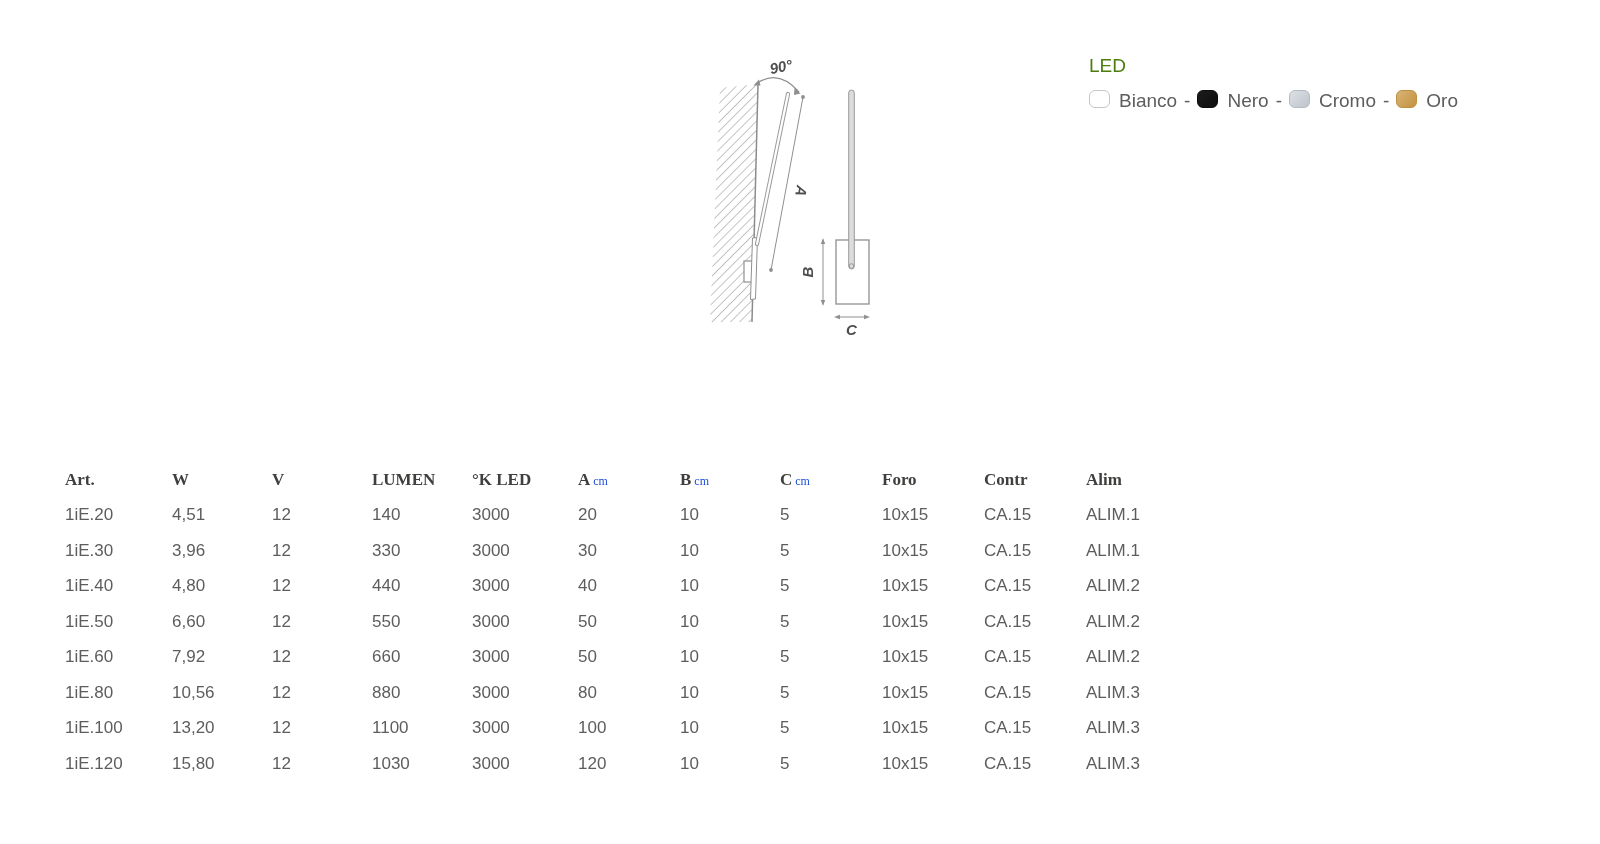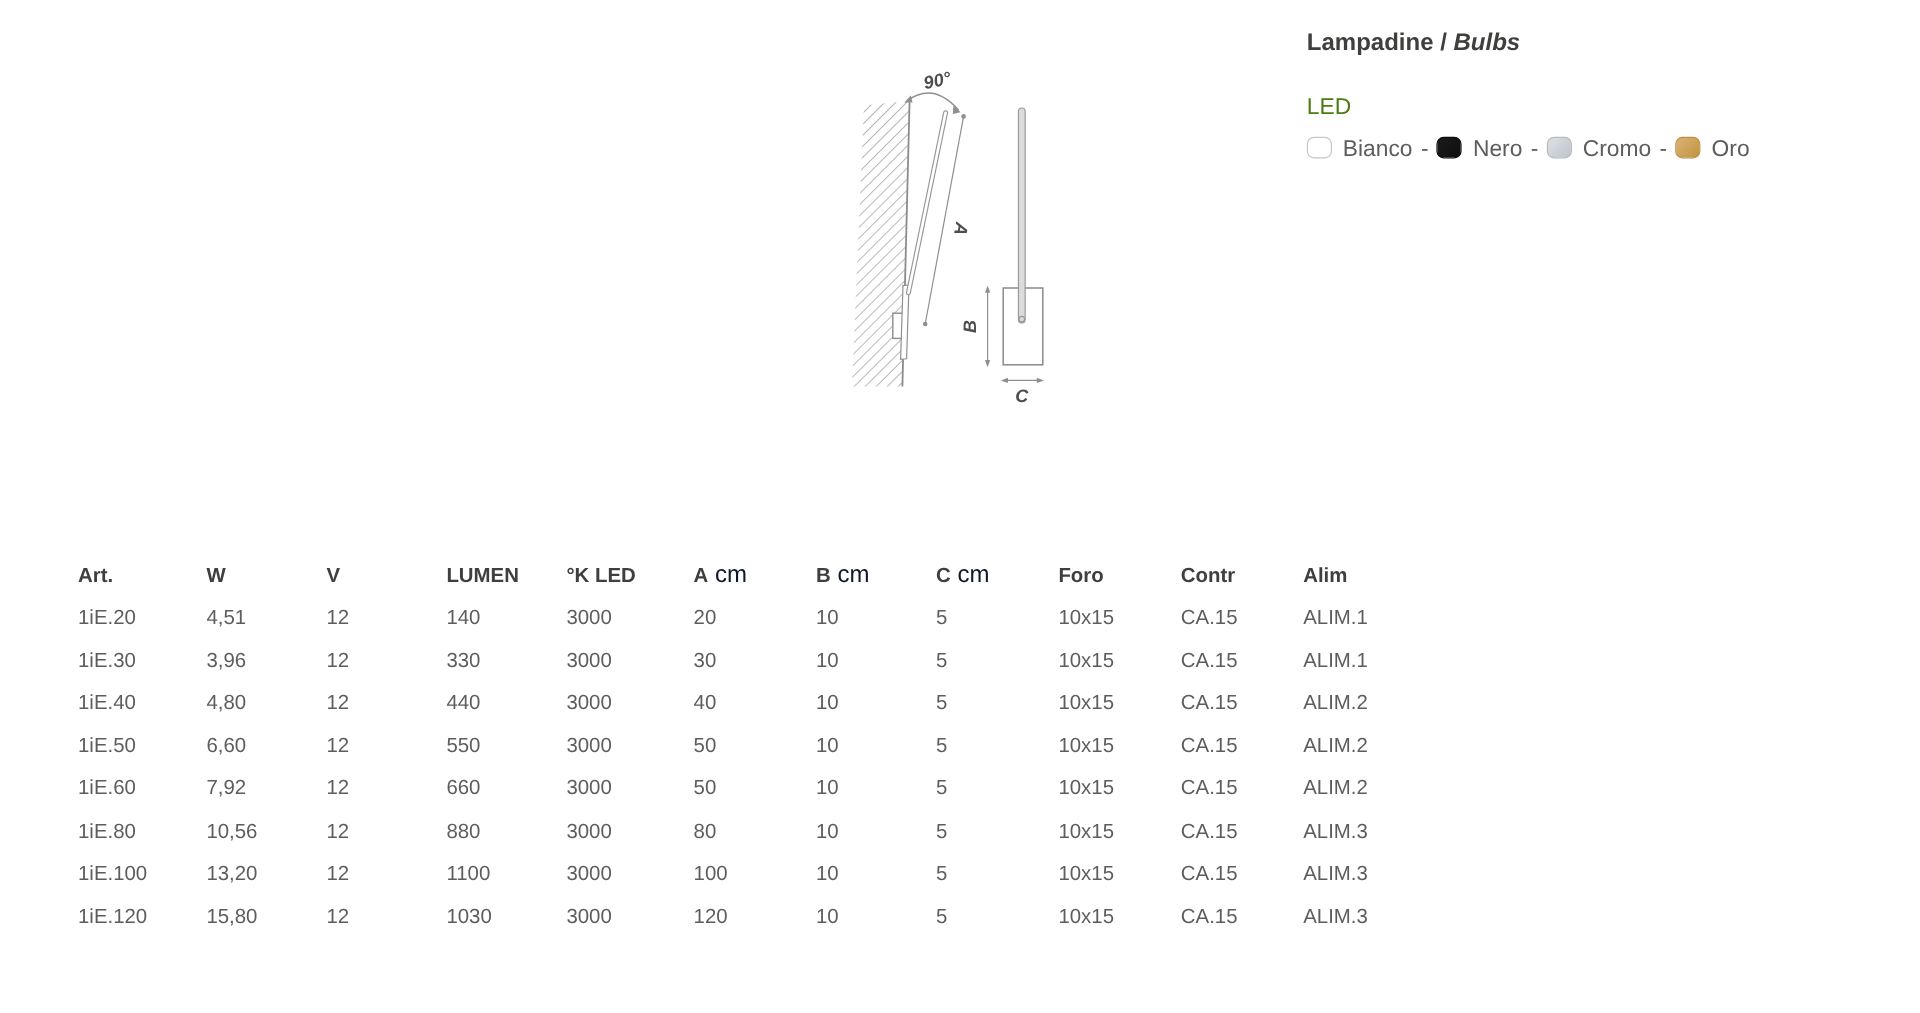--- a/index.html
+++ b/index.html
@@ -23,22 +23,22 @@
     border:1.5px solid #c6c6c6;box-sizing:border-box;margin-right:9px;flex:none;
   }
   .sep{margin:0 7px;}
   
   .spec-table{position:absolute;left:65px;top:462px;font-size:17px;color:#5d5d5d;}
   .thead,.tr{
     display:grid;
     grid-template-columns:107px 100px 100px 100px 106px 102px 100px 102px 102px 102px 90px;
     align-items:center;height:35.5px;
   }
-  .th{font-weight:700;color:#3f3f3d;white-space:nowrap;}
-  .thu{font-weight:400;color:#0f172a;font-size:20px;}
+  .th{font-weight:700;color:#3f3f3d;white-space:nowrap;font-family:Liberation Serif, serif;}
+  .thu{font-weight:400;color:#1d4ed8;font-size:12px;}
   .td{white-space:nowrap;}
 </style>
 </head>
 <body>
 
 <div class="page">
 
   <svg class="diagram" viewBox="0 0 200 300" xmlns="http://www.w3.org/2000/svg">
     <defs>
       <pattern id="hatch" width="6.5" height="6.5" patternUnits="userSpaceOnUse" patternTransform="rotate(45)">
@@ -74,21 +74,20 @@
     <polygon points="133,266 130.8,260 135.2,260" fill="#8f8f8f"></polygon>
     <text x="123" y="232" transform="rotate(-90 123 232)" text-anchor="middle" font-size="15" font-weight="bold" font-style="italic" fill="#4e4e4e">B</text>
 
     <line x1="147" y1="277" x2="177" y2="277" stroke="#8f8f8f" stroke-width="1"></line>
     <polygon points="144,277 150,274.8 150,279.2" fill="#8f8f8f"></polygon>
     <polygon points="180,277 174,274.8 174,279.2" fill="#8f8f8f"></polygon>
     <text x="161.5" y="295" text-anchor="middle" font-size="15" font-weight="bold" font-style="italic" fill="#4e4e4e">C</text>
   </svg>
 
   <div class="info">
-    <h3 class="info-title"><span>Lampadine /</span> <span class="en">Bulbs</span></h3>
     <p class="led-value">LED</p>
 
     <div class="colors-row">
         <span class="swatch" style="background: linear-gradient(135deg, rgb(255, 255, 255), rgb(255, 255, 255)); border-color: rgb(198, 198, 198);"></span>
         <span>Bianco</span>
         <span class="sep">-</span>
         <span class="swatch" style="background: linear-gradient(135deg, rgb(28, 28, 28), rgb(13, 13, 13)); border-color: rgb(13, 13, 13);"></span>
         <span>Nero</span>
         <span class="sep">-</span>
         <span class="swatch" style="background: linear-gradient(135deg, rgb(221, 225, 229), rgb(189, 196, 203)); border-color: rgb(179, 186, 193);"></span>

